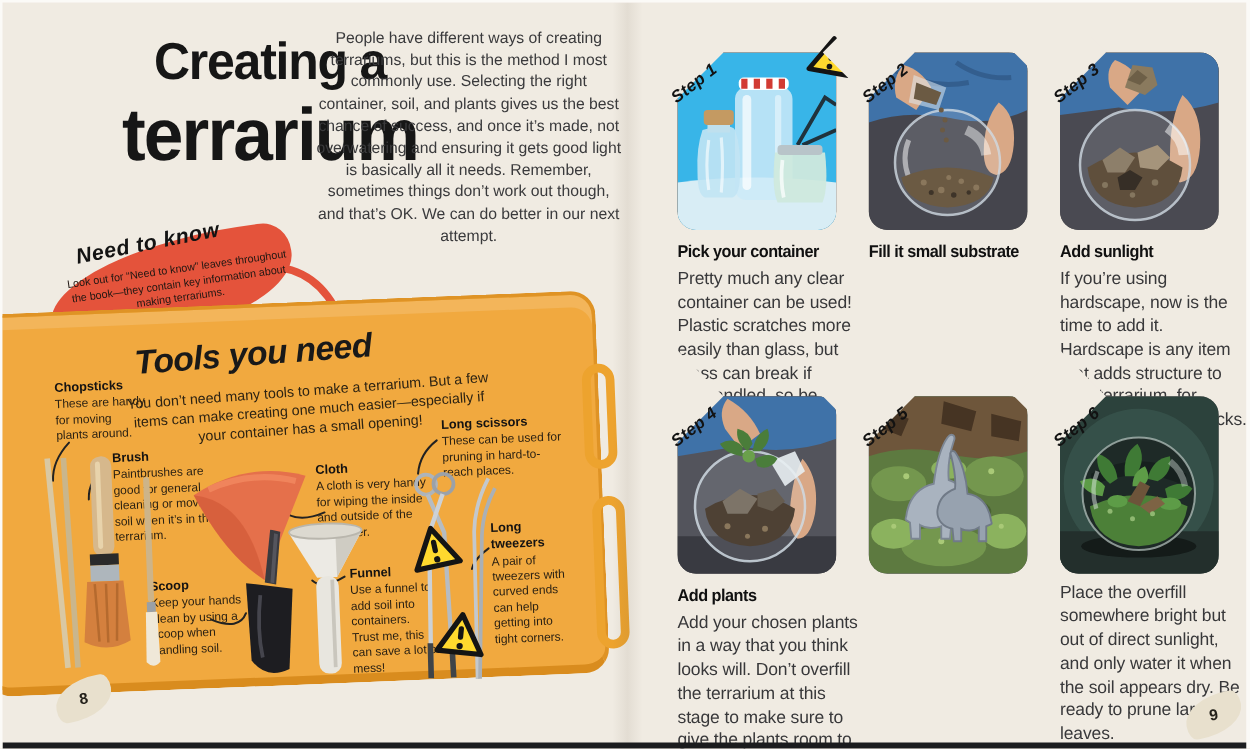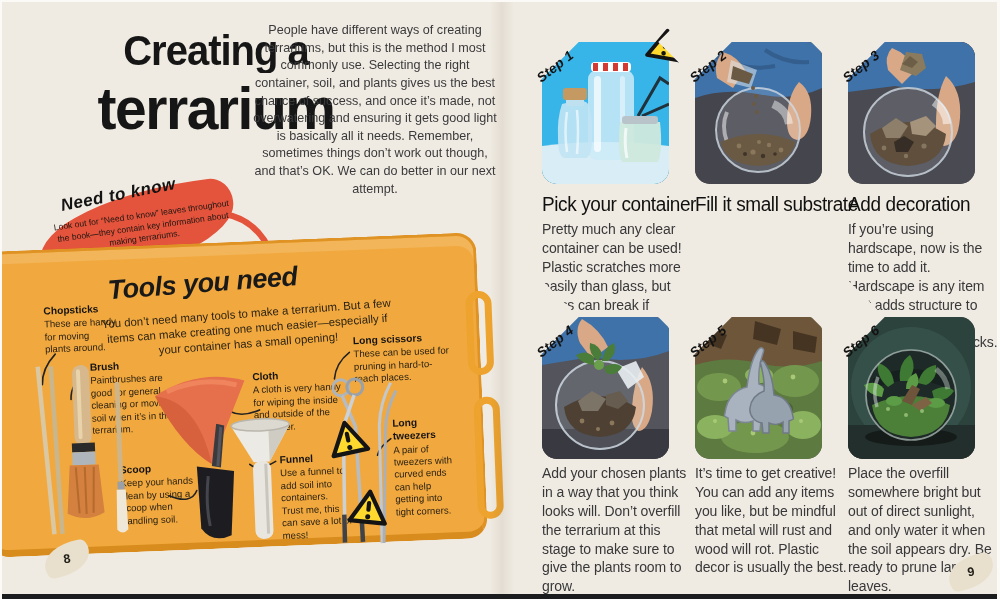--- a/index.html
+++ b/index.html
@@ -49,21 +49,21 @@
   
   .step-card { position:absolute; width:152px; }
   .photo-wrap { position:relative; width:127px; height:142px; border-radius:15px; overflow:hidden;
                 background:#555; }
   .photo-wrap svg { display:block; }
   .corner-cut { position:absolute; width:52px; height:52px; background:#f0ebe2;
                 transform:rotate(45deg); top:-26px; left:-26px; }
   .step-label { position:absolute; top:17px; left:-8px; transform:rotate(-38deg);
                 font-size:13.5px; font-weight:bold; font-style:italic; color:#121212;
                 letter-spacing:.3px; white-space:nowrap; }
-  .step-heading { margin-top:9px; font-size:19px; font-weight:normal; color:#101010;
+  .step-heading { margin-top:9px; font-size:13px; font-weight:bold; color:#101010;
                   letter-spacing:-.4px; white-space:nowrap; transform:scaleY(1.05); transform-origin:left top; }
   .step-body { margin-top:5px; width:152px; font-size:14px; line-height:1.35; color:#38383a;
                letter-spacing:-.1px; }
   .s1 { left:540px; top:40px; } .s2 { left:693px; top:40px; } .s3 { left:846px; top:40px; }
   .s4 { left:540px; top:315px; } .s5 { left:693px; top:315px; } .s6 { left:846px; top:315px; }
   .warn-step1 { position:absolute; left:104px; top:-15px; }
 </style>
 </head>
 <body>
 
@@ -293,21 +293,21 @@
             <circle cx="36" cy="106" r="2.4"></circle>
             <circle cx="76" cy="104" r="2.6"></circle>
             <circle cx="58" cy="114" r="2.2"></circle>
           </g>
         <path d="M52 28 l16 6 10 -8 -4 -14 -16 -2 z" fill="#8a7a5e"></path>
         <path d="M54 22 l10 4 6 -6 -8 -6 z" fill="#6d5f47"></path>
       </svg>
     </div>
     <div class="corner-cut" style="position:absolute;"></div>
     <div class="step-label">Step 3</div>
-    <div class="step-heading">Add decoration</div>
+    <div class="step-heading">Add sunlight</div>
     <div class="step-body">If you’re using hardscape, now is the time to add it. Hardscape is any item that adds structure to your terrarium, for example, wood or rocks.</div>
   </div>
 
   <div class="step-card s4">
     <div class="photo-wrap">
       <svg width="127" height="142" viewBox="0 0 127 142">
         <rect width="127" height="142" fill="#53545c"></rect>
         <path d="M0 0 h127 v34 q-36 14 -78 6 L0 48 Z" fill="#3f72a8"></path>
         <path d="M0 112 h127 v30 H0 Z" fill="#393a41"></path>
         <path d="M100 50 q14 16 10 44 q-4 20 -14 20 q-8 -6 -6 -24 q2 -26 10 -40 z" fill="#d9a886"></path>
@@ -327,20 +327,21 @@
           <path d="M56 44 q-10 -8 -8 -18 q10 2 12 12 z"></path>
             <path d="M60 44 q2 -14 12 -18 q4 10 -6 18 z"></path>
           <path d="M52 48 q-14 -2 -18 -10 q10 -6 18 2 z"></path>
             <path d="M62 50 q12 -6 18 0 q-6 10 -16 6 z"></path>
         </g>
         <circle cx="57" cy="48" r="5" fill="#6aa04b"></circle>
       </svg>
     </div>
     <div class="corner-cut" style="position:absolute;"></div>
     <div class="step-label">Step 4</div>
+    <div class="step-heading">Add plants</div>
     <div class="step-body">Add your chosen plants in a way that you think looks will. Don’t overfill the terrarium at this stage to make sure to give the plants room to grow.</div>
   </div>
 
   <div class="step-card s5">
     <div class="photo-wrap">
       <svg width="127" height="142" viewBox="0 0 127 142">
         <rect width="127" height="142" fill="#5d7a40"></rect>
         <path d="M0 0 h127 v44 q-30 10 -64 2 Q30 38 0 48 Z" fill="#6e563b"></path>
         <path d="M10 8 l22 10 -6 14 -20 -8 z M60 4 l26 8 -4 16 -24 -6 z M98 14 l24 6 -2 16 -22 -4 z" fill="#463423"></path>
         <g fill="#74974e">
@@ -365,21 +366,20 @@
             <circle cx="106" cy="104" r="2"></circle>
           </g>
         <g>
           <path d="M30 96 C32 80 42 72 52 70 C54 54 58 40 63 33 C66 29 70 31 68 36 C65 45 63 56 64 67 C73 70 79 77 80 86 C81 96 74 102 66 103 L65 114 L58 114 L58 104 C53 106 46 106 41 103 L41 114 L34 114 L33 101 C29 99 29 99 30 96 Z" fill="#a9b3bf" stroke="#7c8693" stroke-width="1.5"></path>
           <path d="M98 100 C96 86 88 79 79 78 C78 64 74 52 70 46 C68 42 64 44 66 48 C68 56 70 65 69 74 C61 77 56 83 55 91 C54 99 60 105 67 106 L68 116 L74 116 L74 106 C78 108 84 108 88 105 L88 116 L94 116 L94 104 C98 102 99 103 98 100 Z" fill="#97a2af" stroke="#707a87" stroke-width="1.5"></path>
         </g>
       </svg>
     </div>
     <div class="corner-cut" style="position:absolute;"></div>
     <div class="step-label">Step 5</div>
-    <div class="step-body">It’s time to get creative! You can add any items you like, but be mindful that metal will rust and wood will rot. Plastic decor is usually the best.</div>
   </div>
 
   <div class="step-card s6">
     <div class="photo-wrap">
       <svg width="127" height="142" viewBox="0 0 127 142">
         <rect width="127" height="142" fill="#2c423c"></rect>
         <circle cx="63" cy="70" r="60" fill="#3c5a52" opacity=".6"></circle>
         <rect x="0" y="108" width="127" height="34" fill="#232f2c"></rect>
         <ellipse cx="63" cy="120" rx="46" ry="9" fill="#141b19"></ellipse>
         <circle cx="63" cy="78" r="45" fill="#1e2a27"></circle>

